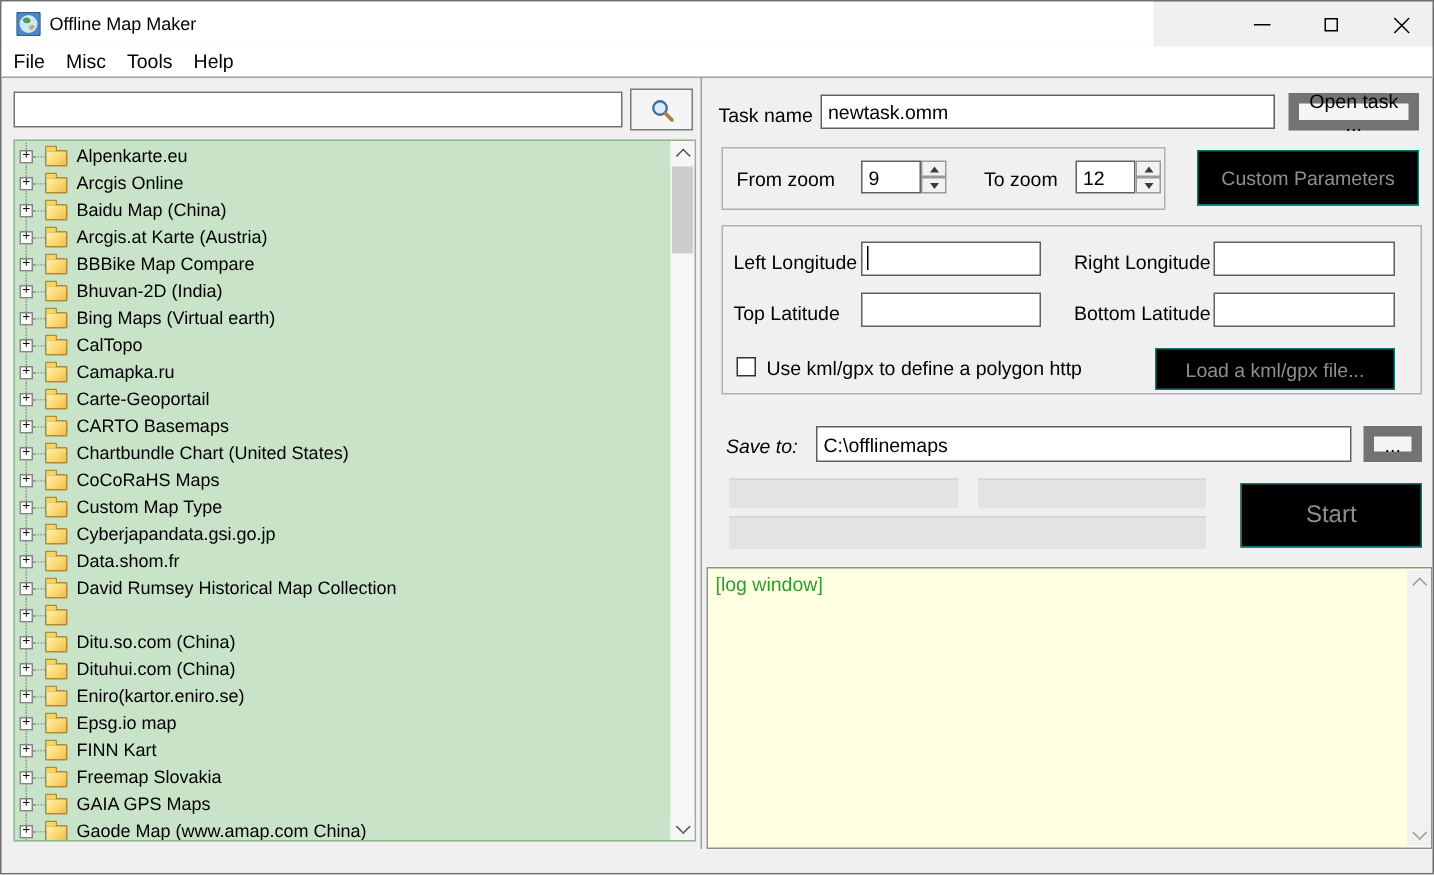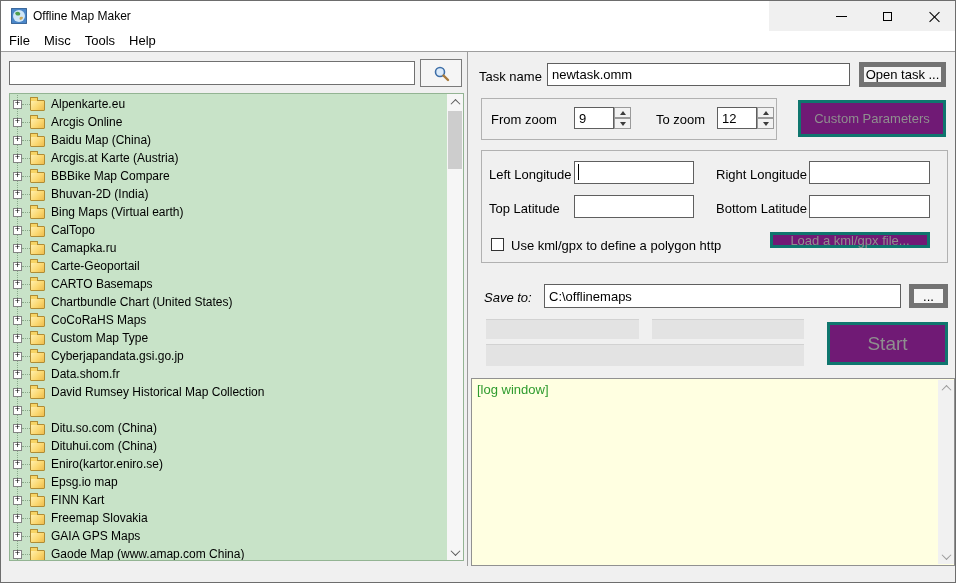--- a/index.html
+++ b/index.html
@@ -45,22 +45,22 @@
   .chev { width:7px; height:7px; border-right:1px solid #5a5a5a; border-bottom:1px solid #5a5a5a; }
   .chev-up { transform:rotate(-135deg) translate(-1px,-1px); }
   .chev-down { transform:rotate(45deg) translate(-1px,-1px); }
   .sb-thumb { position:absolute; left:1px; width:14px; background:#cdcdcd; }
 
   #panel-divider { position:absolute; left:466px; top:51px; width:1px; height:514px; background:#9b9b9b; }
 
   
   .label { position:absolute; font-size:13px; white-space:nowrap; }
   .tbox { position:absolute; border:1px solid #5f5f5f; background:#fff; font-family:"Liberation Sans",sans-serif; font-size:13px; padding:0 4px; }
-  .btn { position:absolute; background:#f5f5f5; border:5px solid #737373; font-family:"Liberation Sans",sans-serif; font-size:13px; color:#000; display:flex; align-items:center; justify-content:center; }
-  .btn.disabled { background:#701a75; border:3px solid #0f766e; color:#8f8f8f; }
+  .btn { position:absolute; background:#f5f5f5; border:7px solid #737373; font-family:"Liberation Sans",sans-serif; font-size:13px; color:#000; display:flex; align-items:center; justify-content:center; }
+  .btn.disabled { background:#000000; border:1px solid #0f766e; color:#8f8f8f; }
   .groupbox { position:absolute; border:1px solid #b1b1b1; }
 
   .spin { position:absolute; width:17px; height:22px; }
   .spin div { position:absolute; left:0; width:17px; height:11px; background:#f2f2f2; border:1px solid #9a9a9a; display:flex; align-items:center; justify-content:center; }
   .spin .up { top:0; }
   .spin .dn { top:11px; }
   .tri-up { width:0; height:0; border-left:3px solid transparent; border-right:3px solid transparent; border-bottom:4px solid #3c3c3c; }
   .tri-dn { width:0; height:0; border-left:3px solid transparent; border-right:3px solid transparent; border-top:4px solid #3c3c3c; }
 
   .progress { position:absolute; background:#e3e3e3; border-top:1px solid #d2d2d2; }
@@ -352,30 +352,30 @@
   <div id="caret"></div>
   <span class="label" style="left:715px;top:166px;">Right Longitude</span>
   <input class="tbox" style="left: 808px; top: 160px; width: 121px; height: 23px;" type="text" value="">
   <span class="label" style="left:488px;top:200px;">Top Latitude</span>
   <input class="tbox" style="left: 573px; top: 194px; width: 120px; height: 23px;" type="text" value="">
   <span class="label" style="left:715px;top:200px;">Bottom Latitude</span>
   <input class="tbox" style="left: 808px; top: 194px; width: 121px; height: 23px;" type="text" value="">
 
   <div id="checkbox"></div>
   <span class="label" style="left:510px;top:237px;">Use kml/gpx to define a polygon http</span>
-  <button class="btn disabled" style="left:769px;top:231px;width:160px;height:16px;">Load a kml/gpx file...</button>
+  <button class="btn disabled" style="left:769px;top:231px;width:160px;height:28px;">Load a kml/gpx file...</button>
 
   <span class="label" style="left:483px;top:289px;font-style:italic;">Save to:</span>
   <input class="tbox" style="left: 543px; top: 283px; width: 357px; height: 24px;" type="text" value="C:\offlinemaps">
   <button class="btn" style="left:908px;top:283px;width:39px;height:24px;">...</button>
 
   <div class="progress" style="left:485px;top:318px;width:153px;height:20px;"></div>
   <div class="progress" style="left:651px;top:318px;width:152px;height:20px;"></div>
   <div class="progress" style="left:485px;top:343px;width:318px;height:22px;"></div>
-  <button class="btn disabled" style="left:826px;top:321px;width:121px;height:43px;font-size:19px;">Start</button>
+  <button class="btn disabled" style="left:826px;top:321px;width:121px;height:43px;font-size:16px;">Start</button>
 
   <div id="log">
     <span>[log window]</span>
     <div id="log-sb">
       <div class="sb-arrow" style="top:0;background:#f1f1f1;">
           <div class="chev chev-up" style="border-color:#9a9a9a;"></div>
         </div>
       <div class="sb-arrow" style="top:168px;background:#f1f1f1;">
           <div class="chev chev-down" style="border-color:#9a9a9a;"></div>
         </div>

